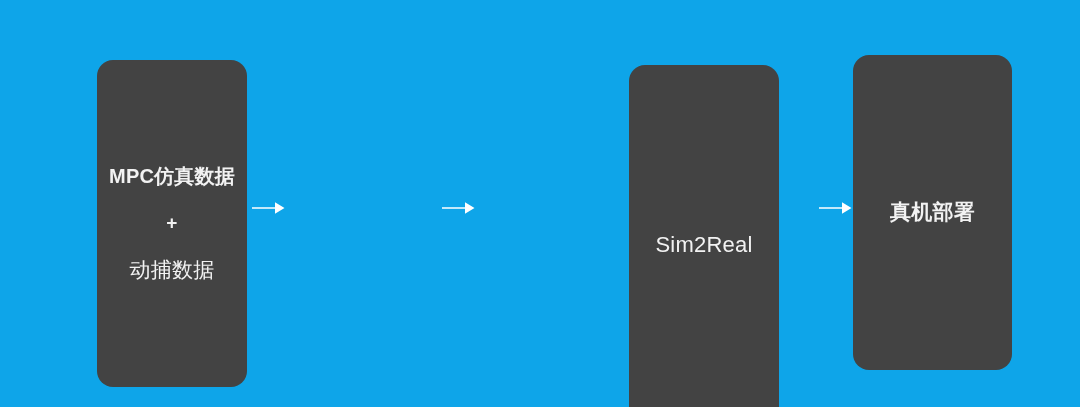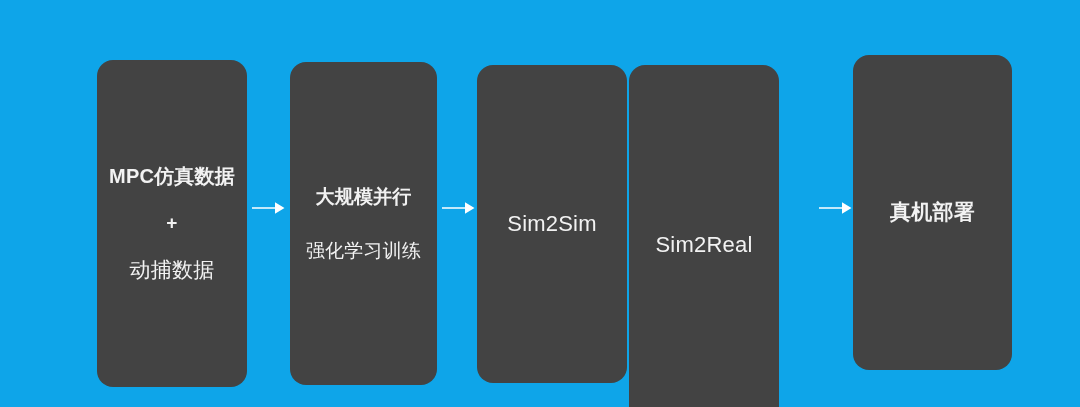--- a/index.html
+++ b/index.html
@@ -91,34 +91,27 @@
     <span class="box-line line-1">+</span>
     <span class="box-line line-2">动捕数据</span>
   </div>
 
   <div class="flow-arrow" id="arrow-1">
     <svg width="33" height="18" viewBox="0 0 33 18" aria-hidden="true">
       <path d="M0 8.2 H23 V3.2 L32.5 9 L23 14.8 V9.8 H0 Z" fill="#ffffff"></path>
     </svg>
   </div>
 
-  <div class="flow-box" id="box-2">
-    <span class="box-line line-0">大规模并行</span>
-    <span class="box-line line-1">强化学习训练</span>
-  </div>
 
   <div class="flow-arrow" id="arrow-2">
     <svg width="33" height="18" viewBox="0 0 33 18" aria-hidden="true">
       <path d="M0 8.2 H23 V3.2 L32.5 9 L23 14.8 V9.8 H0 Z" fill="#ffffff"></path>
     </svg>
   </div>
 
-  <div class="flow-box" id="box-3">
-    <span class="box-line">Sim2Sim</span>
-  </div>
 
   <div class="flow-arrow" id="arrow-3">
     <svg width="33" height="18" viewBox="0 0 33 18" aria-hidden="true">
       <path d="M0 8.2 H23 V3.2 L32.5 9 L23 14.8 V9.8 H0 Z" fill="#ffffff"></path>
     </svg>
   </div>
 
   <div class="flow-box" id="box-4">
     <span class="box-line">Sim2Real</span>
   </div>

